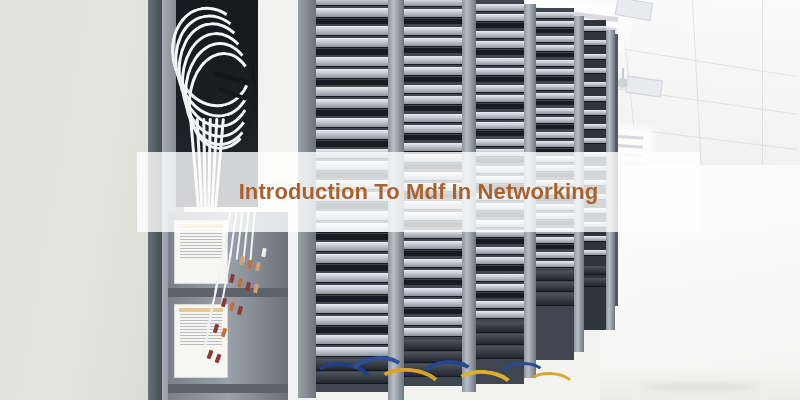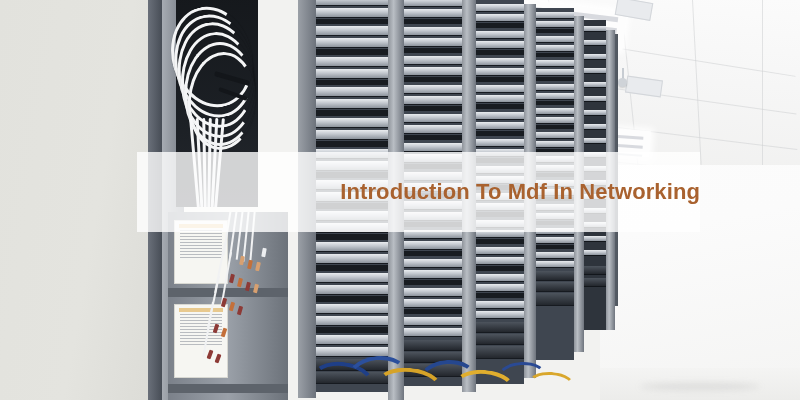--- a/index.html
+++ b/index.html
@@ -228,21 +228,21 @@
   }
 
   
   .banner {
     position: absolute;
     left: 137px; top: 152px;
     width: 563px; height: 80px;
     background: rgba(255,255,255,0.80);
     display: flex;
     align-items: center;
-    justify-content: flex-end;
+    justify-content: center;
   }
   .banner-title {
     font-size: 22px;
     font-weight: bold;
     color: #a9622f;
     letter-spacing: .1px;
     white-space: nowrap;
     text-align: center;
   }
 </style>

